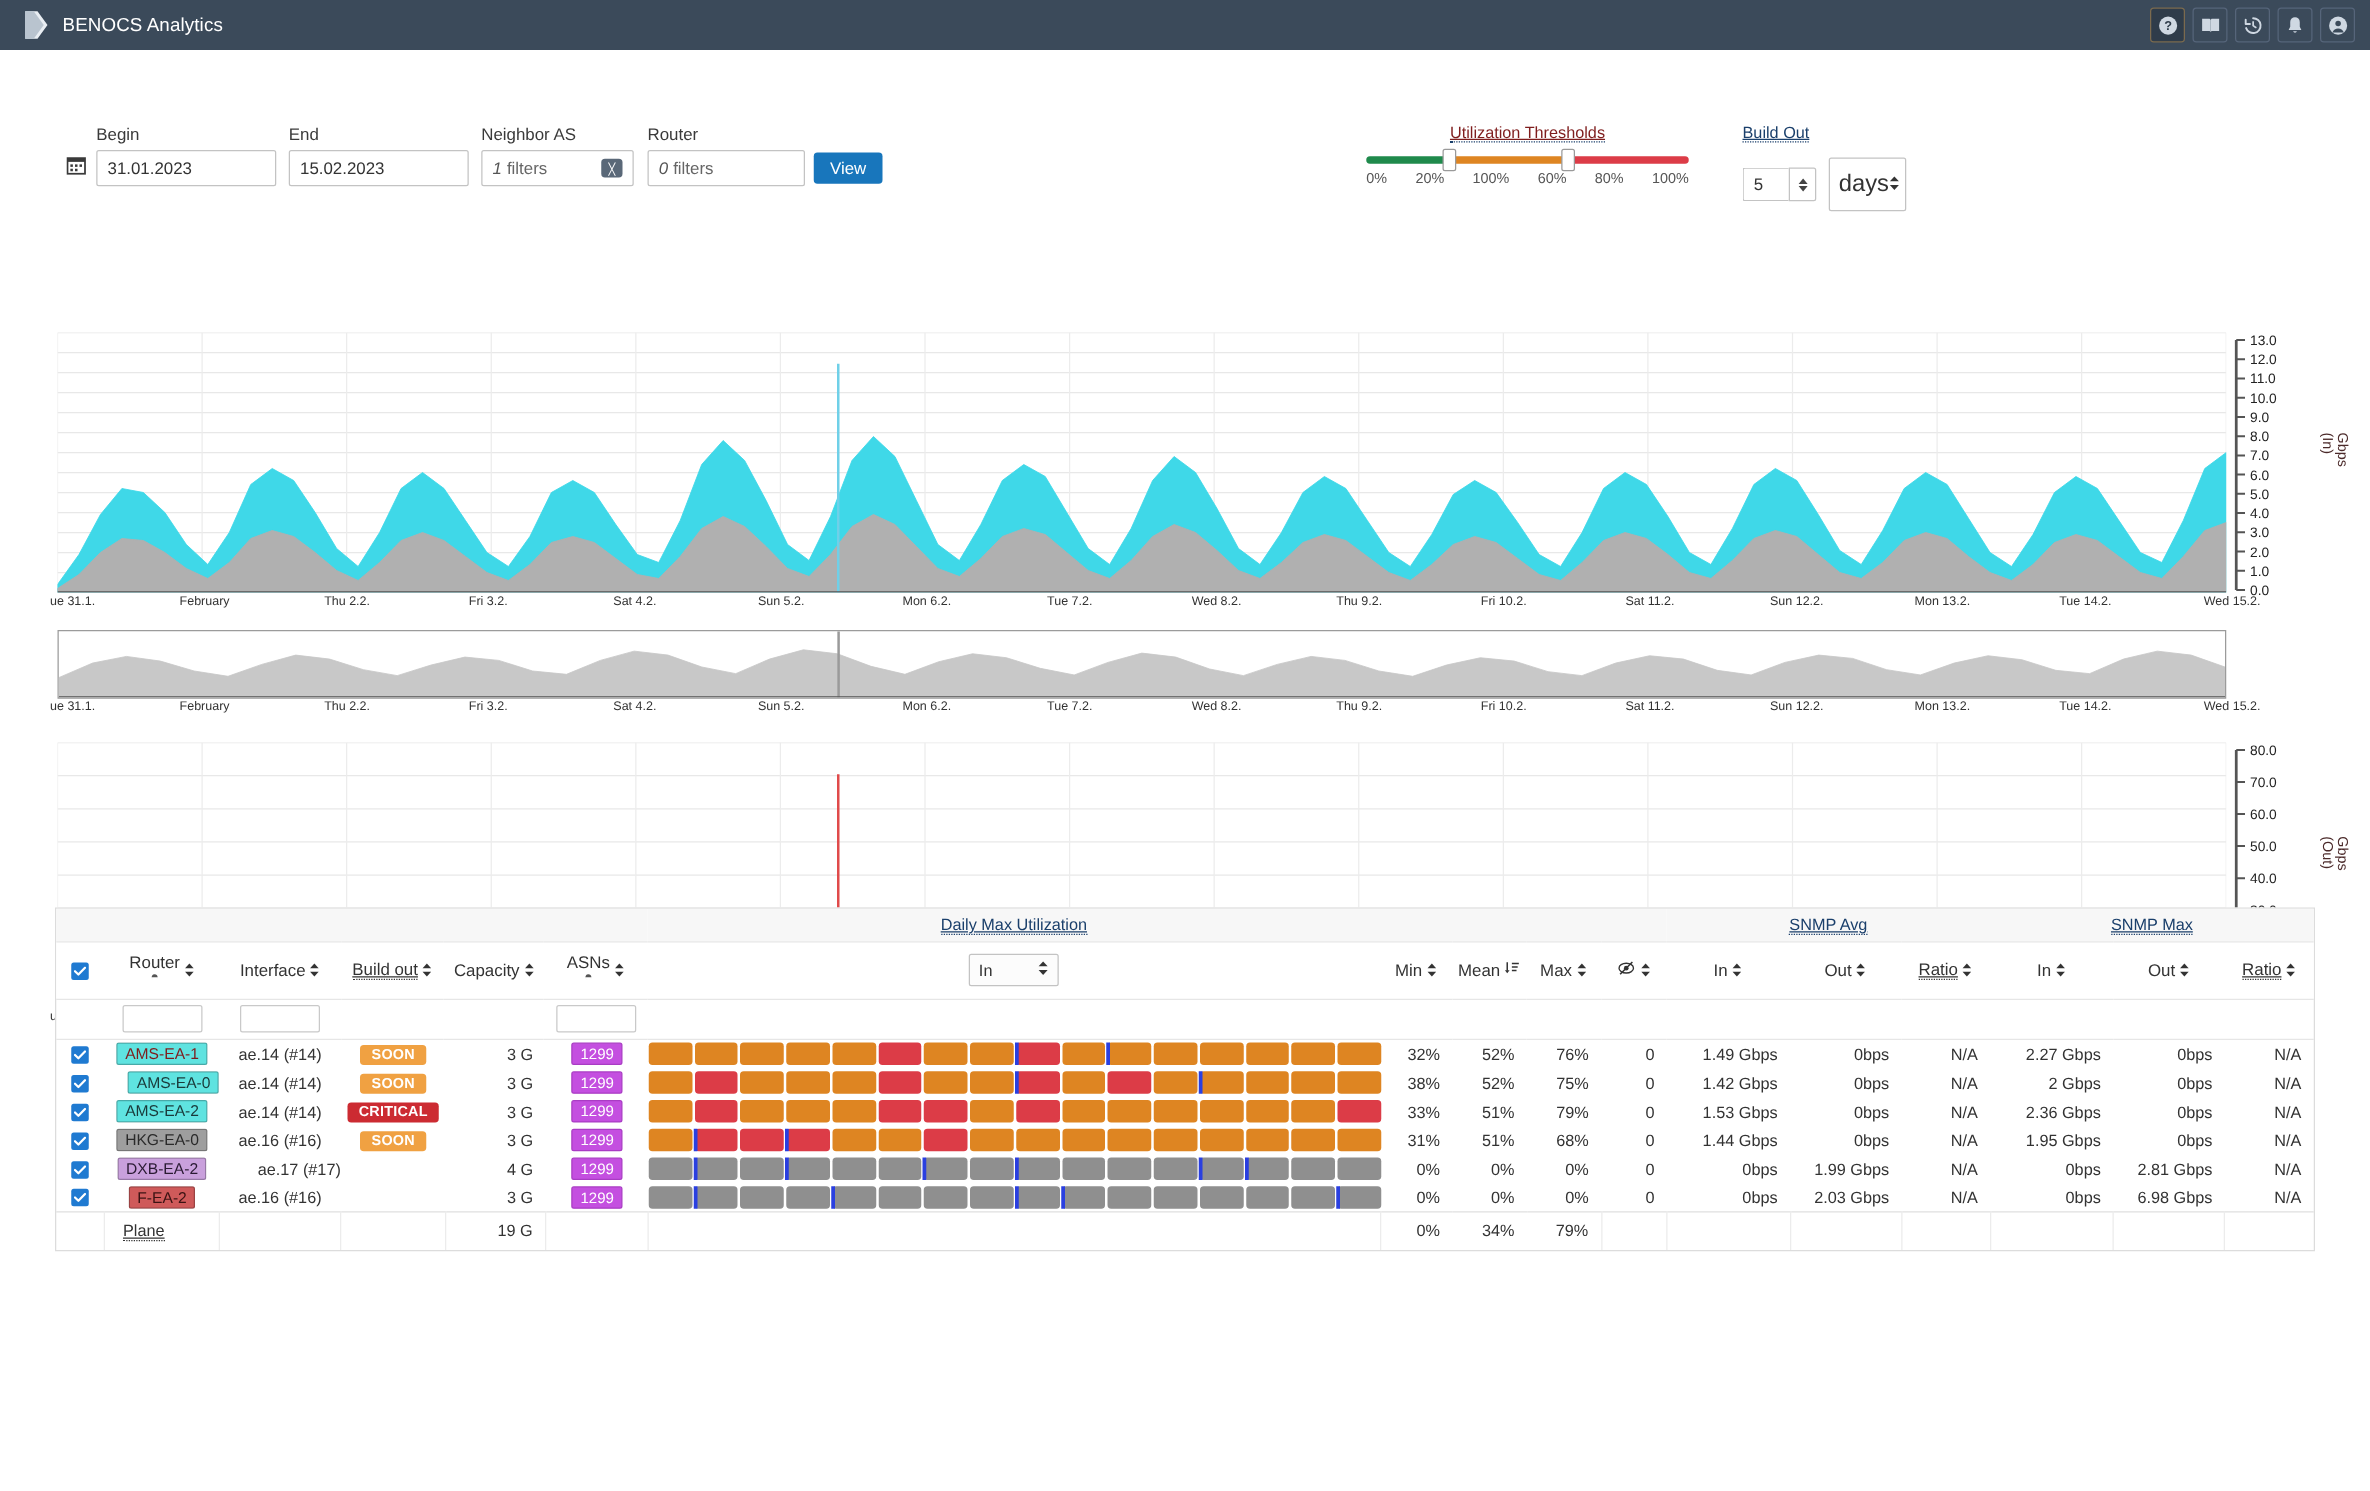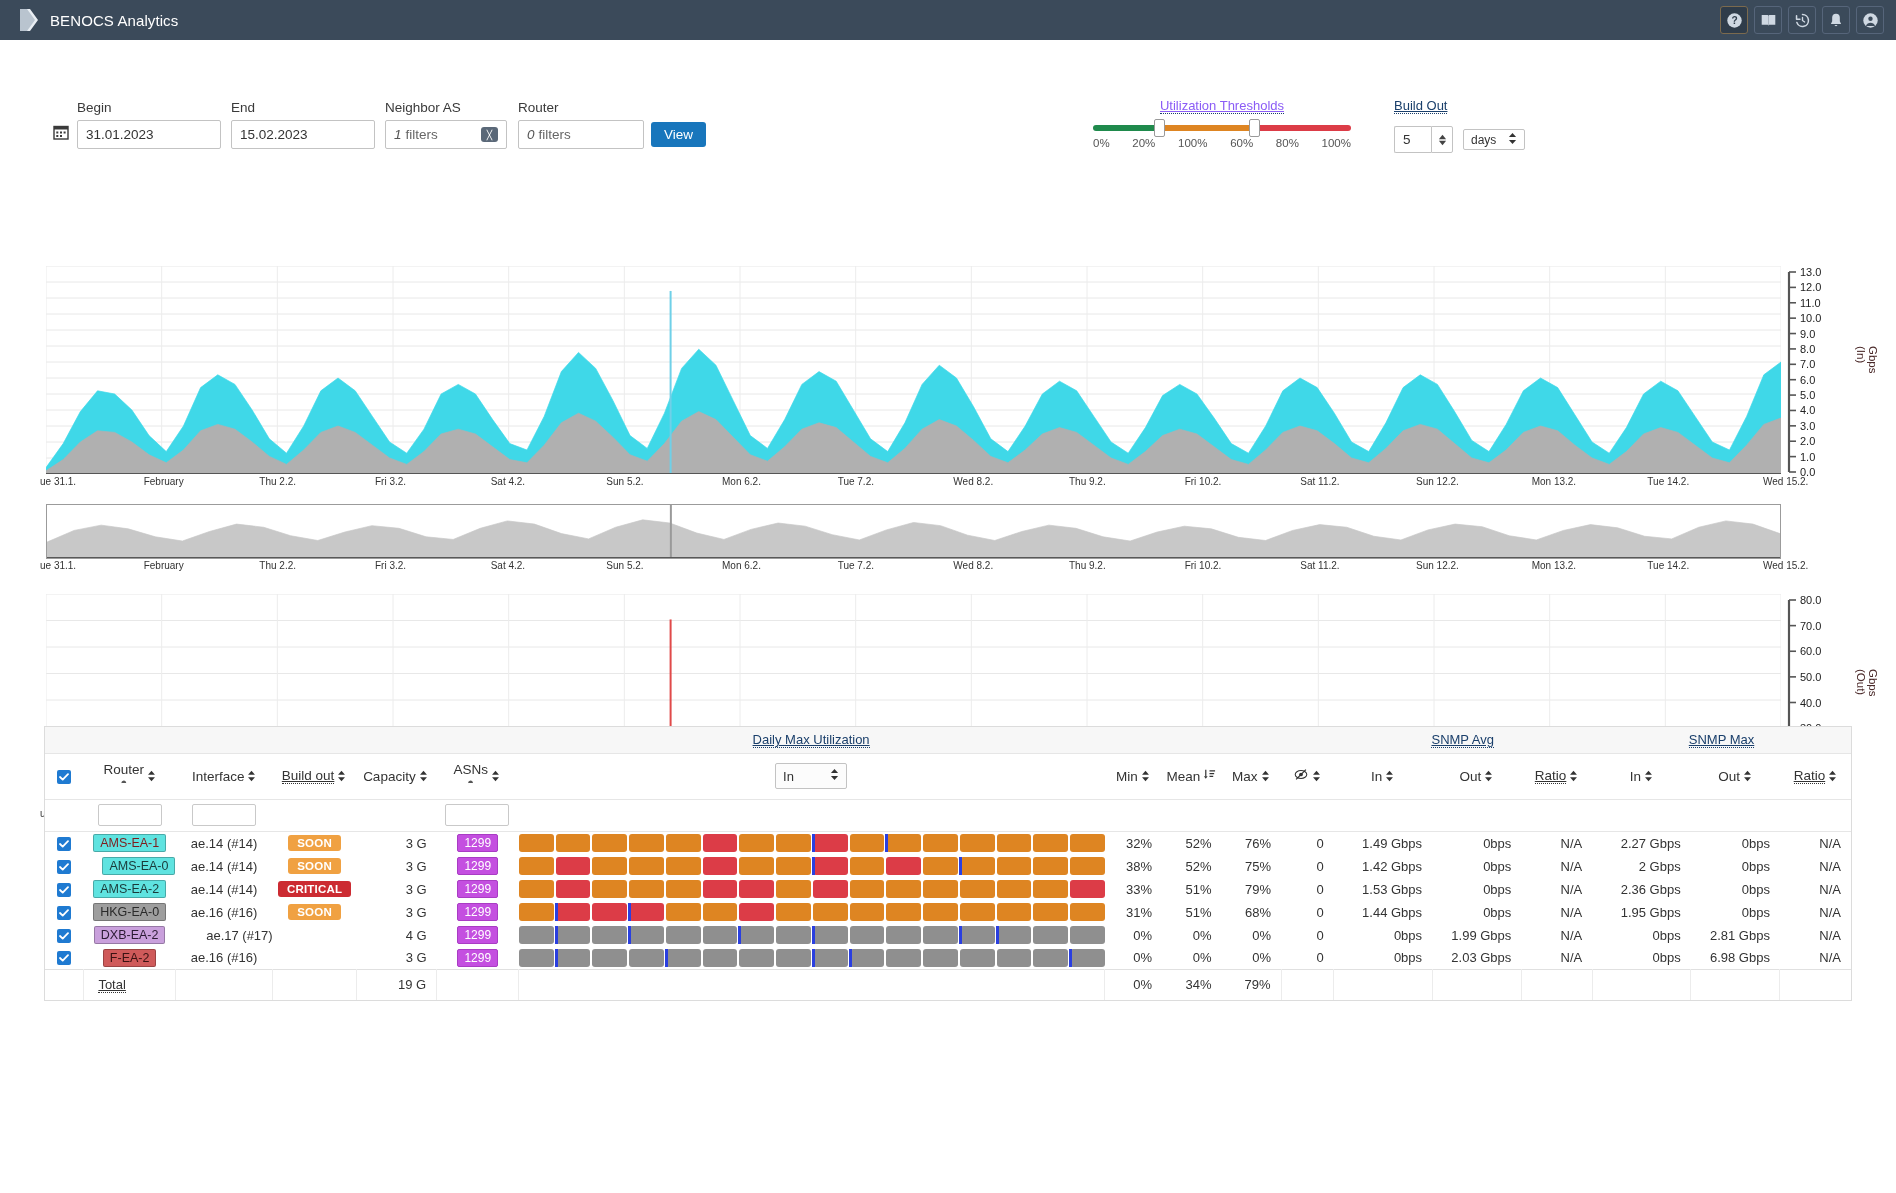--- a/index.html
+++ b/index.html
@@ -60,21 +60,21 @@
   .cal-icon { position:absolute; left:53px; top:84px; color:#4a4a4a; cursor:pointer;}
   .view-btn {
     position:absolute; left: 651px; top: 82px;
     background:#1876bc; color:#fff; border:none; border-radius:3px;
     height:25px; padding: 0 13px; font-size:13.5px; cursor:pointer;
     font-family:"Liberation Sans", sans-serif;
   }
 
   
   .thr-wrap { position:absolute; left:1093px; top:58px; width:258px; }
-  .thr-title { font-size:13px; color:#8b5cf6; text-align:center;
+  .thr-title { font-size:13px; color:#7f1d1d; text-align:center;
                border-bottom: 1px dotted #1a3f6b; display:inline-block;
                text-decoration: underline; cursor:pointer;}
   .thr-title-row { text-align:center; }
   .thr-track { position:relative; margin-top:11px; height:6px; border-radius:3px; overflow:visible;
                display:flex; }
   .thr-seg { height:6px; }
   .thr-handle {
     position:absolute; top:-6px; width:11px; height:18px; background:#fff;
     border:1px solid #9a9a9a; border-radius:2px; cursor:pointer;
   }
@@ -83,23 +83,23 @@
   .bo-wrap { position:absolute; left:1394px; top:58px; }
   .bo-title { font-size:13px; color:#1a3f6b; text-decoration:underline;
               border-bottom:1px dotted #1a3f6b; display:inline-block; cursor:pointer;}
   .bo-row { display:flex; align-items:center; margin-top:12px; gap:0; }
   .bo-num { width:37px; height:27px; border:1px solid #c3c3c3; border-right:none;
             border-radius:2px 0 0 2px; display:flex; align-items:center; padding-left:8px;
             font-size:13.5px; background:#fff;}
   .spin { width:22px; height:27px; border:1px solid #c3c3c3; border-radius:0 2px 2px 0;
           display:flex; flex-direction:column; align-items:center; justify-content:center;
           background:#fff; cursor:pointer; color:#444;}
-  .bo-sel { margin-left:10px; width:62px; height:21px; border:1px solid #c3c3c3; border-radius:2px;
+  .bo-sel { margin-left:10px; width:62px; height:43px; border:1px solid #c3c3c3; border-radius:2px;
             display:flex; align-items:center; justify-content:space-between; padding:0 7px;
-            font-size:12px; background:#fff; cursor:pointer;}
+            font-size:19px; background:#fff; cursor:pointer;}
 
   
   .chart-area { position:relative; }
   .chart-block { position:relative; }
   .axis-label-v {
     position:absolute; writing-mode: vertical-rl;
     font-size: 11.5px; color:#4b2a2a;
   }
   .xaxis { position:relative; height:20px; }
   .xtick { position:absolute; top:2px; font-size:10px; color:#333; white-space:nowrap; }
@@ -1043,21 +1043,21 @@
           <td class="num">N/A</td>
           <td class="num">0bps</td>
           <td class="num">6.98 Gbps</td>
           <td class="num">N/A</td>
         </tr>
       </tbody>
     <tbody>
         <tr class="total-row">
       <td class="sep"></td>
       <td class="sep" style="padding-left:14px !important;">
-        <span class="sortable">Total</span>
+        <span class="sortable">Plane</span>
       </td>
       <td class="sep"></td>
       <td class="sep"></td>
       <td class="sep num">19 G</td>
       <td class="sep"></td>
       <td class="sep"></td>
       <td class="num">0%</td>
       <td class="num">34%</td>
       <td class="num sep">79%</td>
       <td class="sep"></td>

